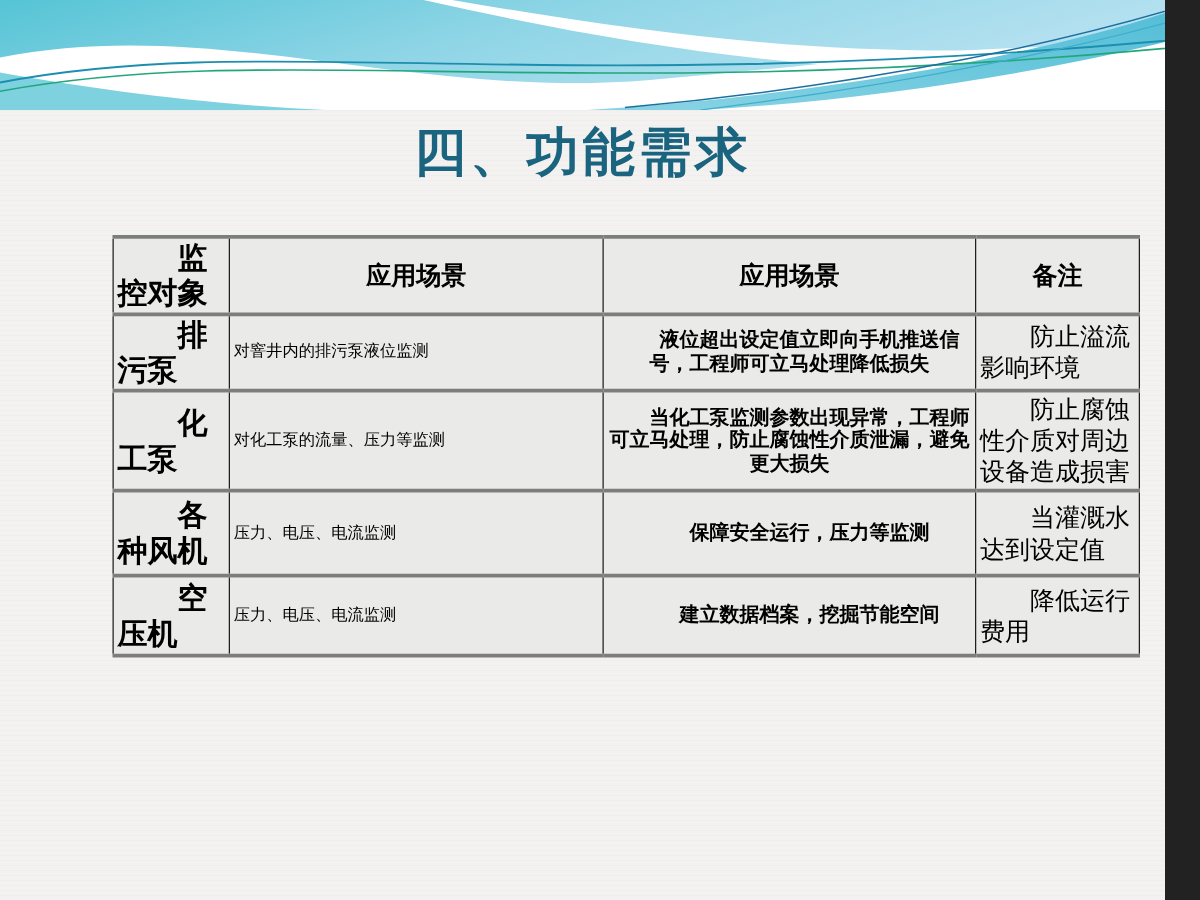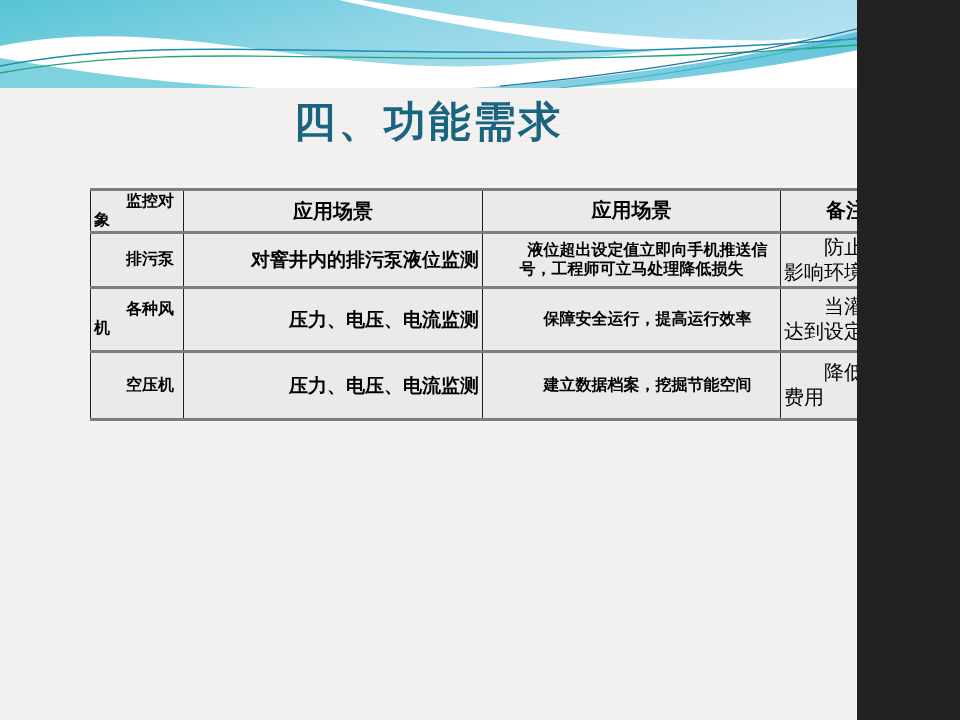--- a/index.html
+++ b/index.html
@@ -2,21 +2,21 @@
 <html><head>
 <meta charset="utf-8">
 <style>
   html,body { margin:0; padding:0; }
   body {
     width:960px; height:720px;
     font-family:"DejaVu Sans","Liberation Sans",sans-serif;
     background:#222;
   }
   .slide {
-    position:relative; width:857px; height:720px; overflow:hidden;
+    position:relative; width:932px; height:720px; overflow:hidden;
     background-color:#F3F2F0;
     background-image:repeating-linear-gradient(180deg,
       rgba(130,140,135,0.04) 0px, rgba(130,140,135,0.04) 1px,
       transparent 1px, transparent 4px);
   }
   .banner { position:absolute; top:0; left:0; width:960px; height:88px; }
   .banner svg { display:block; }
   .title {
     position:absolute; top:94px; left:0; width:100%;
     margin:0; text-align:center;
@@ -36,22 +36,22 @@
   }
   thead tr { height:41px; }
   tbody tr:nth-child(1){height:52px}
   tbody tr:nth-child(2){height:64px}
   tbody tr:nth-child(3){height:68px}
   tbody tr:nth-child(4){height:64px}
   tbody tr:nth-child(5){height:63px}
   tbody tr:nth-child(6){height:44px}
   tbody tr:nth-child(7){height:45px}
   tbody tr:nth-child(8){height:40px}
-  .c1 { font-size:16px; font-weight:bold; text-align:left; text-indent:2em; line-height:1.18; }
-  .c2 { font-size:19px; font-weight:bold; text-align:right; line-height:1.2; }
+  .c1 { font-size:24px; font-weight:bold; text-align:left; text-indent:2em; line-height:1.18; }
+  .c2 { font-size:13px; font-weight:normal; text-align:left; line-height:1.2; }
   .c3 { font-size:16px; font-weight:bold; text-align:center; text-indent:2em; line-height:1.17; }
   .c4 { font-size:20px; font-weight:normal; text-align:left; text-indent:2em; color:#363636; line-height:1.25; }
   thead th.c2, thead th.c3, thead th.c4 {
     font-size:20px; font-weight:bold; text-align:center; text-indent:0; color:#000;
   }
 </style>
 </head>
 <body>
 
 <div class="slide">
@@ -98,23 +98,29 @@
       </tr>
     </thead>
     <tbody>
       <tr>
         <td class="c1">排污泵</td>
         <td class="c2">对窨井内的排污泵液位监测</td>
         <td class="c3">液位超出设定值立即向手机推送信号，工程师可立马处理降低损失</td>
         <td class="c4">防止溢流影响环境</td>
       </tr>
       <tr>
+        <td class="c1">化工泵</td>
+        <td class="c2">对化工泵的流量、压力等监测</td>
+        <td class="c3">当化工泵监测参数出现异常，工程师可立马处理，防止腐蚀性介质泄漏，避免更大损失</td>
+        <td class="c4">防止腐蚀性介质对周边设备造成损害</td>
+      </tr>
+      <tr>
         <td class="c1">各种风机</td>
         <td class="c2">压力、电压、电流监测</td>
-        <td class="c3">保障安全运行，提高运行效率</td>
+        <td class="c3">保障安全运行，压力等监测</td>
         <td class="c4">当灌溉水达到设定值</td>
       </tr>
       <tr>
         <td class="c1">空压机</td>
         <td class="c2">压力、电压、电流监测</td>
         <td class="c3">建立数据档案，挖掘节能空间</td>
         <td class="c4">降低运行费用</td>
       </tr>
     </tbody>
   </table>

